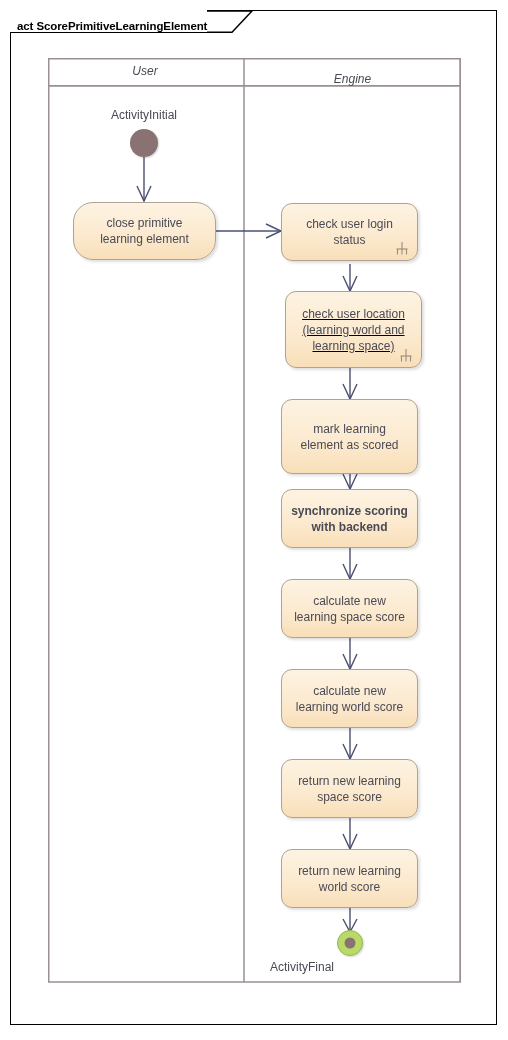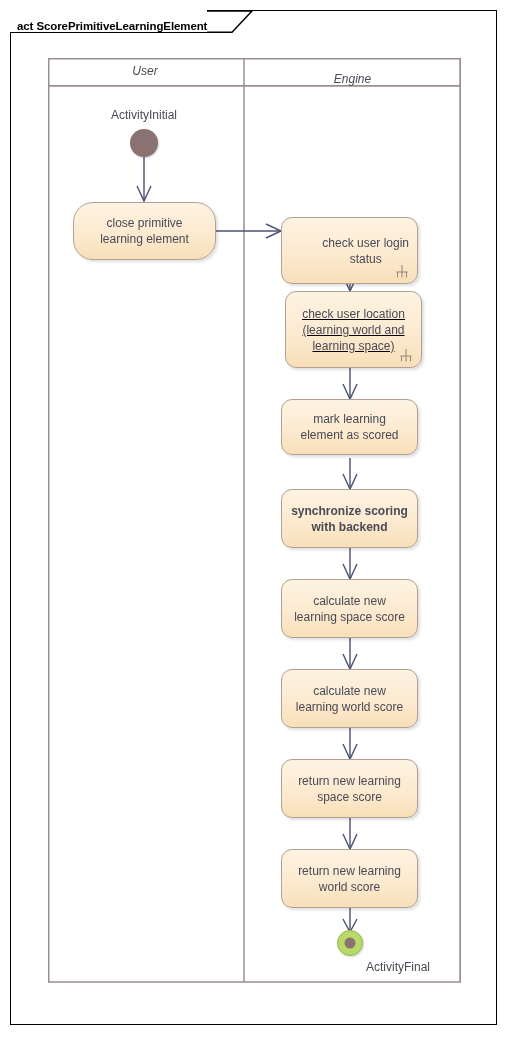--- a/index.html
+++ b/index.html
@@ -157,21 +157,21 @@
     transform: translate(-50%, -50%);
     width: 11px; height: 11px;
     border-radius: 50%;
     background: #8a7272;
   }
   #final-label {
     position: absolute;
     left: 270px;
     top: 960px;
     width: 160px;
-    text-align: right;
+    text-align: left;
     font-size: 12px;
     color: #4a4a55;
   }
 
   
   #edges-layer {
     position: absolute;
     left: 0; top: 0;
     width: 508px; height: 1040px;
     z-index: 2;
@@ -242,21 +242,21 @@
 <div id="nodes-layer">
 
   <div id="initial-label">ActivityInitial</div>
   <div id="initial-node"></div>
 
   <div class="action-node" style="left:73px; top:202px; width:143px; height:58px;border-radius:20px;">
     <span class="action-label">close primitive
 learning element</span>
   </div>
 
-  <div class="action-node" style="left:281px; top:217px; width:137px; height:67px;justify-content:flex-end;">
+  <div class="action-node" style="left:281px; top:203px; width:137px; height:58px;">
     <span class="action-label">check user login
 status</span>
     <svg class="rake-icon" viewBox="0 0 16 15">
       <g stroke="#9a8d7e" stroke-width="1.1" fill="none">
         <line x1="8" y1="1" x2="8" y2="8"></line>
         <line x1="2.5" y1="8" x2="13.5" y2="8"></line>
         <line x1="3.5" y1="8" x2="3.5" y2="13.5"></line>
         <line x1="8" y1="8" x2="8" y2="13.5"></line>
         <line x1="12.5" y1="8" x2="12.5" y2="13.5"></line>
       </g>
@@ -271,21 +271,21 @@
       <g stroke="#9a8d7e" stroke-width="1.1" fill="none">
         <line x1="8" y1="1" x2="8" y2="8"></line>
         <line x1="2.5" y1="8" x2="13.5" y2="8"></line>
         <line x1="3.5" y1="8" x2="3.5" y2="13.5"></line>
         <line x1="8" y1="8" x2="8" y2="13.5"></line>
         <line x1="12.5" y1="8" x2="12.5" y2="13.5"></line>
       </g>
     </svg>
   </div>
 
-  <div class="action-node" style="left:281px; top:399px; width:137px; height:56px;">
+  <div class="action-node" style="left:281px; top:399px; width:137px; height:75px;">
     <span class="action-label">mark learning
 element as scored</span>
   </div>
 
   <div class="action-node" style="left:281px; top:489px; width:137px; height:59px;font-weight:bold;">
     <span class="action-label">synchronize scoring
 with backend</span>
   </div>
 
   <div class="action-node" style="left:281px; top:579px; width:137px; height:59px;">

